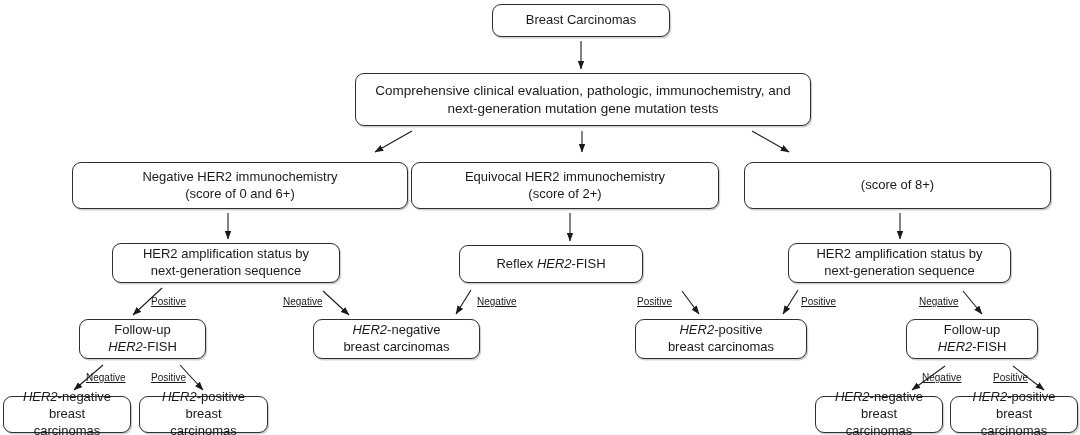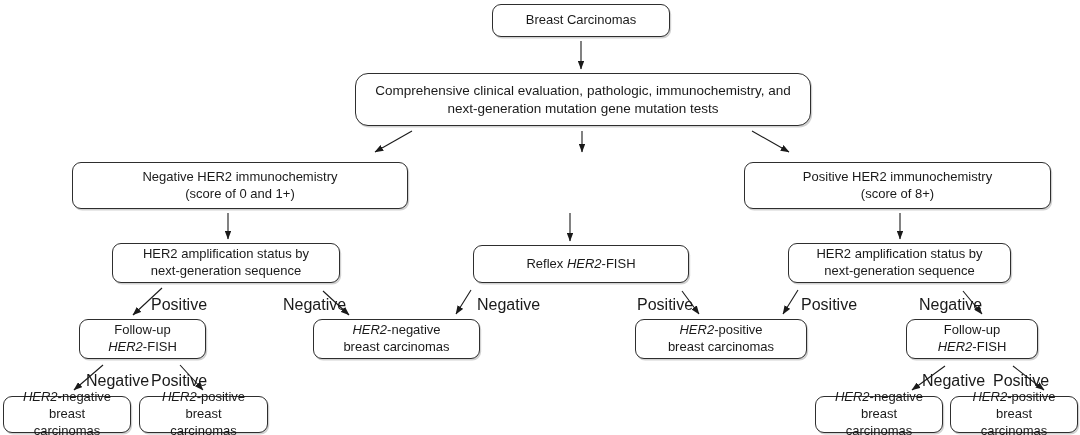--- a/index.html
+++ b/index.html
@@ -21,27 +21,28 @@
     display: flex;
     flex-direction: column;
     align-items: center;
     justify-content: center;
     text-align: center;
     font-size: 13px;
     line-height: 1.3;
     padding: 2px 12px;
     box-shadow: 1.2px 1.6px 0 rgba(0,0,0,0.18);
   }
-  .node.big { font-size: 13.5px; border-radius: 13px; }
+  .node.big { font-size: 13.5px; }
   .it { font-style: italic; }
   .elabel {
     position: absolute;
-    font-size: 16px;
+    font-size: 10px;
     white-space: nowrap;
     color: #1a1a1a;
+    text-decoration: underline;
   }
   svg.arrows { position: absolute; left: 0; top: 0; }
   svg.arrows line { stroke: #1a1a1a; stroke-width: 1.1; }
 </style>
 </head>
 <body>
 
 <div class="canvas">
 
   <svg class="arrows" width="1080" height="435" aria-hidden="true">
@@ -73,32 +74,35 @@
     <div>Breast Carcinomas</div>
   </div>
 
   <div class="node big" style="left:355px; top:73px; width:456px; height:53px;">
     <div>Comprehensive clinical evaluation, pathologic, immunochemistry, and</div>
     <div>next-generation mutation gene mutation tests</div>
   </div>
 
   <div class="node" style="left:72px; top:162px; width:336px; height:47px;">
     <div>Negative HER2 immunochemistry</div>
-    <div>(score of 0 and 1+)</div>
+    <div>(score of 0 and 6+)</div>
+  </div>
+  <div class="node" style="left:411px; top:162px; width:308px; height:47px;">
+    <div>Equivocal HER2 immunochemistry</div>
+    <div>(score of 2+)</div>
   </div>
   <div class="node" style="left:744px; top:162px; width:307px; height:47px;">
-    <div>Positive HER2 immunochemistry</div>
     <div>(score of 8+)</div>
   </div>
 
   <div class="node" style="left:112px; top:243px; width:228px; height:40px;">
     <div>HER2 amplification status by</div>
     <div>next-generation sequence</div>
   </div>
-  <div class="node" style="left:473px; top:245px; width:216px; height:38px;">
+  <div class="node" style="left:459px; top:245px; width:184px; height:38px;">
     <div><span>Reflex </span><span class="it">HER2</span><span>-FISH</span></div>
   </div>
   <div class="node" style="left:788px; top:243px; width:223px; height:40px;">
     <div>HER2 amplification status by</div>
     <div>next-generation sequence</div>
   </div>
 
   <div class="node" style="left:79px; top:319px; width:127px; height:40px;">
     <div>Follow-up</div>
     <div><span class="it">HER2</span><span>-FISH</span></div>

